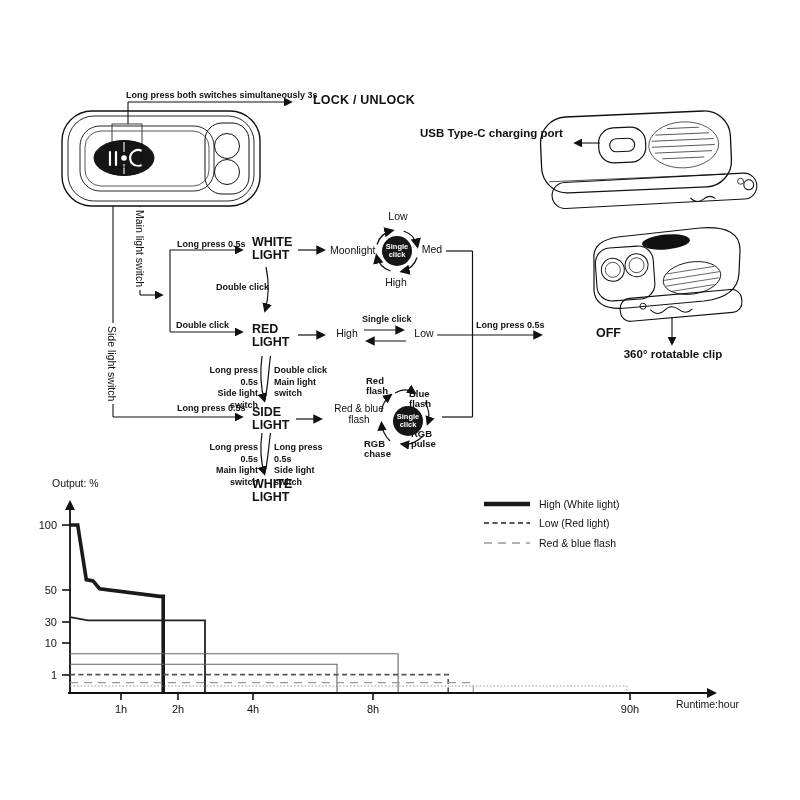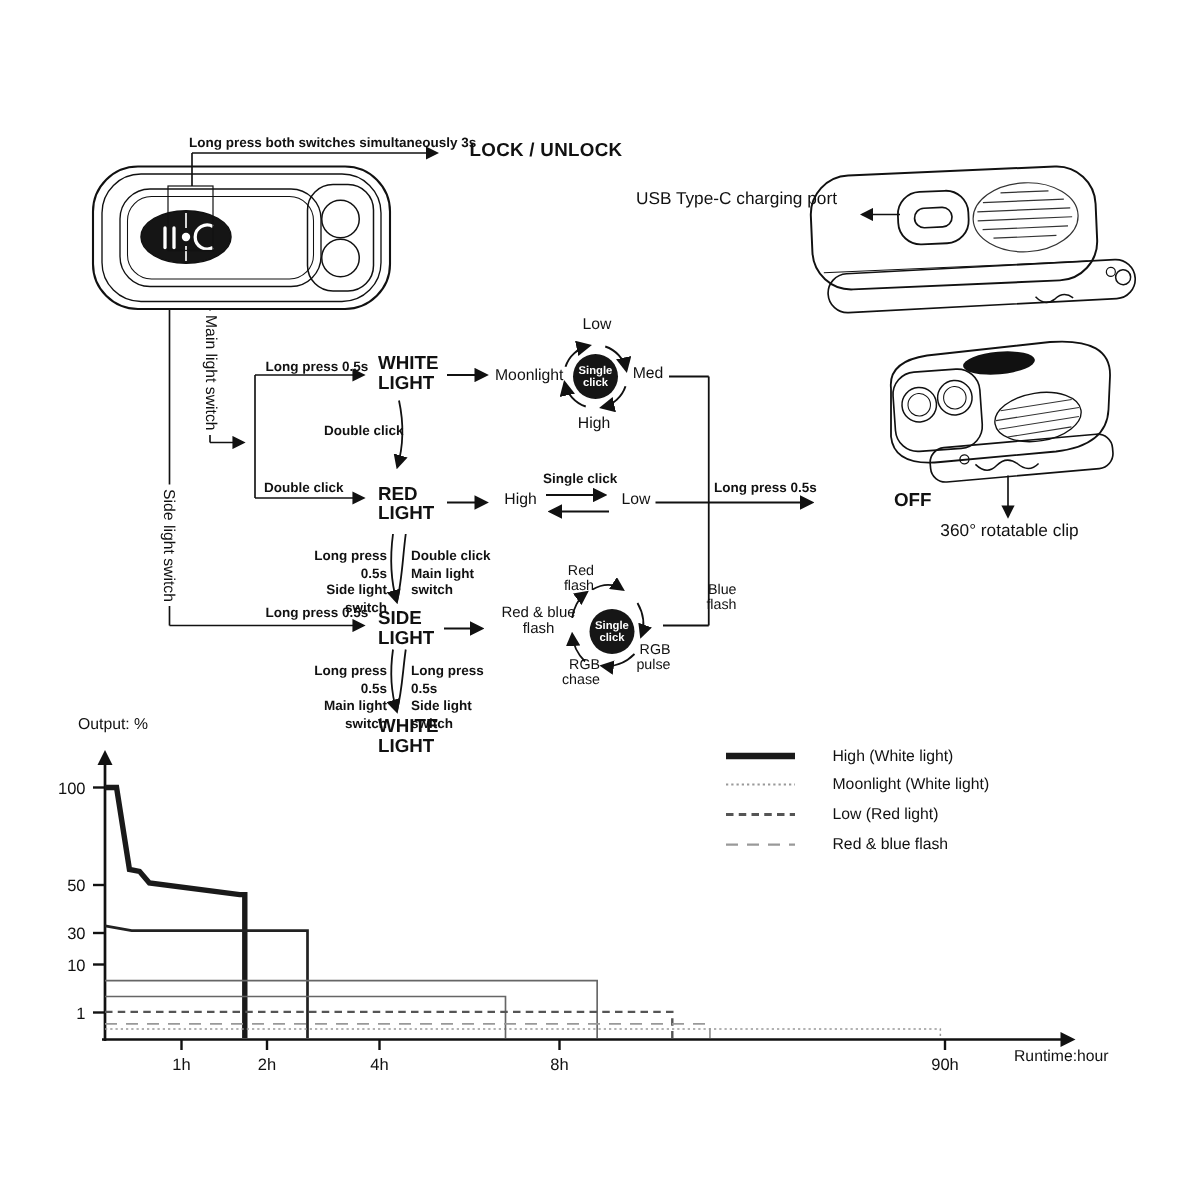--- a/index.html
+++ b/index.html
@@ -7,31 +7,31 @@
        font-family:"Liberation Sans",sans-serif;color:#111;}
   .stage{position:absolute;left:0;top:0;width:800px;height:800px;}
   svg#art{position:absolute;left:0;top:0;}
   .lbl{position:absolute;white-space:nowrap;}
   .slabel{font-size:9px;font-weight:600;}
   .mode{font-size:12.5px;font-weight:700;line-height:13px;width:58px;white-space:normal;}
   .mode-inline{font-size:12.5px;font-weight:700;margin-left:48px;}
   .big{font-size:12.5px;font-weight:700;letter-spacing:.2px;padding-left:12px;}
   .cyc{font-size:10.5px;}
   .ctr{text-align:center;white-space:normal;}
-  .ccyc{font-size:9.5px;line-height:10px;white-space:normal;text-align:right;}
+  .ccyc{font-size:9.5px;line-height:10px;white-space:normal;text-align:left;font-weight:bold;}
   .tlabel{font-size:9px;font-weight:600;line-height:11.5px;white-space:normal;width:66px;}
   .tr{text-align:right;}
   .vert{writing-mode:vertical-rl;font-size:10.5px;background:#fff;padding:3px 0;}
-  .callout{font-size:11.5px;}
+  .callout{font-size:11.5px;font-weight:bold;}
   .circle-btn{position:absolute;width:30px;height:30px;border-radius:50%;background:#161616;
       color:#fff;font-size:7.5px;line-height:8px;font-weight:600;display:flex;align-items:center;
       justify-content:center;text-align:center;white-space:normal;}
   .axis-label{font-size:10.5px;}
   .legend{position:absolute;left:484px;top:494px;}
-  .legend-row{display:flex;align-items:center;height:19.6px;gap:25px;}
+  .legend-row{display:flex;align-items:center;height:19.6px;gap:9px;}
   .legend-label{font-size:10.5px;}
   .tick{font-size:11px;fill:#111;font-family:"Liberation Sans",sans-serif;}
 </style>
 </head>
 <body>
 
 <div class="stage">
 
 <svg id="art" width="800" height="800" viewBox="0 0 800 800">
   <defs>
@@ -240,43 +240,37 @@
 </div>
 <div class="lbl tlabel" style="left:274px;top:442px;">
   <div>Long press 0.5s</div>
   <div>Side light switch</div>
 </div>
 
 <div class="lbl mode" style="left:252px;top:478px;">WHITE LIGHT</div>
 
 <div class="lbl cyc ctr" style="left:328px;top:403px;width:62px;line-height:11px;font-size:10px;">Red &amp; blue flash</div>
 <div class="lbl ccyc" style="left:366px;top:376px;width:30px;">Red flash</div>
-<div class="lbl ccyc" style="left:409px;top:389px;width:34px;margin-left:48px;">Blue flash</div>
+<div class="lbl ccyc" style="left:409px;top:389px;width:34px;">Blue flash</div>
 <div class="lbl ccyc" style="left:411px;top:429px;width:36px;">RGB pulse</div>
 <div class="lbl ccyc" style="left:364px;top:439px;width:36px;">RGB chase</div>
 <div class="circle-btn" style="left:393px;top:406px;">Single click</div>
 
 <div class="lbl callout tr" style="left:420px;top:127px;width:138px;">USB Type-C charging port</div>
 <div class="lbl callout ctr" style="left:608px;top:348px;width:130px;">360° rotatable clip</div>
 
 <div class="lbl axis-label" style="left:52px;top:477px;">Output: %</div>
 <div class="lbl axis-label" style="left:676px;top:698px;">Runtime:hour</div>
 
 <div class="legend" id="legend">
       <div class="legend-row">
         <svg width="46" height="10">
           <line x1="0" y1="5" x2="46" y2="5" stroke="#1a1a1a" stroke-width="4.4"></line>
         </svg>
         <span class="legend-label">High (White light)</span>
-      </div>
-      <div class="legend-row">
-        <svg width="46" height="10">
-          <line x1="0" y1="5" x2="46" y2="5" stroke="#999999" stroke-width="1.25" stroke-dasharray="1.5,2"></line>
-        </svg>
-        <span class="legend-label">Moonlight (White light)</span>
       </div>
       <div class="legend-row">
         <svg width="46" height="10">
           <line x1="0" y1="5" x2="46" y2="5" stroke="#555555" stroke-width="2" stroke-dasharray="5,3.5"></line>
         </svg>
         <span class="legend-label">Low (Red light)</span>
       </div>
       <div class="legend-row">
         <svg width="46" height="10">
           <line x1="0" y1="5" x2="46" y2="5" stroke="#999999" stroke-width="1.5" stroke-dasharray="8,6"></line>

